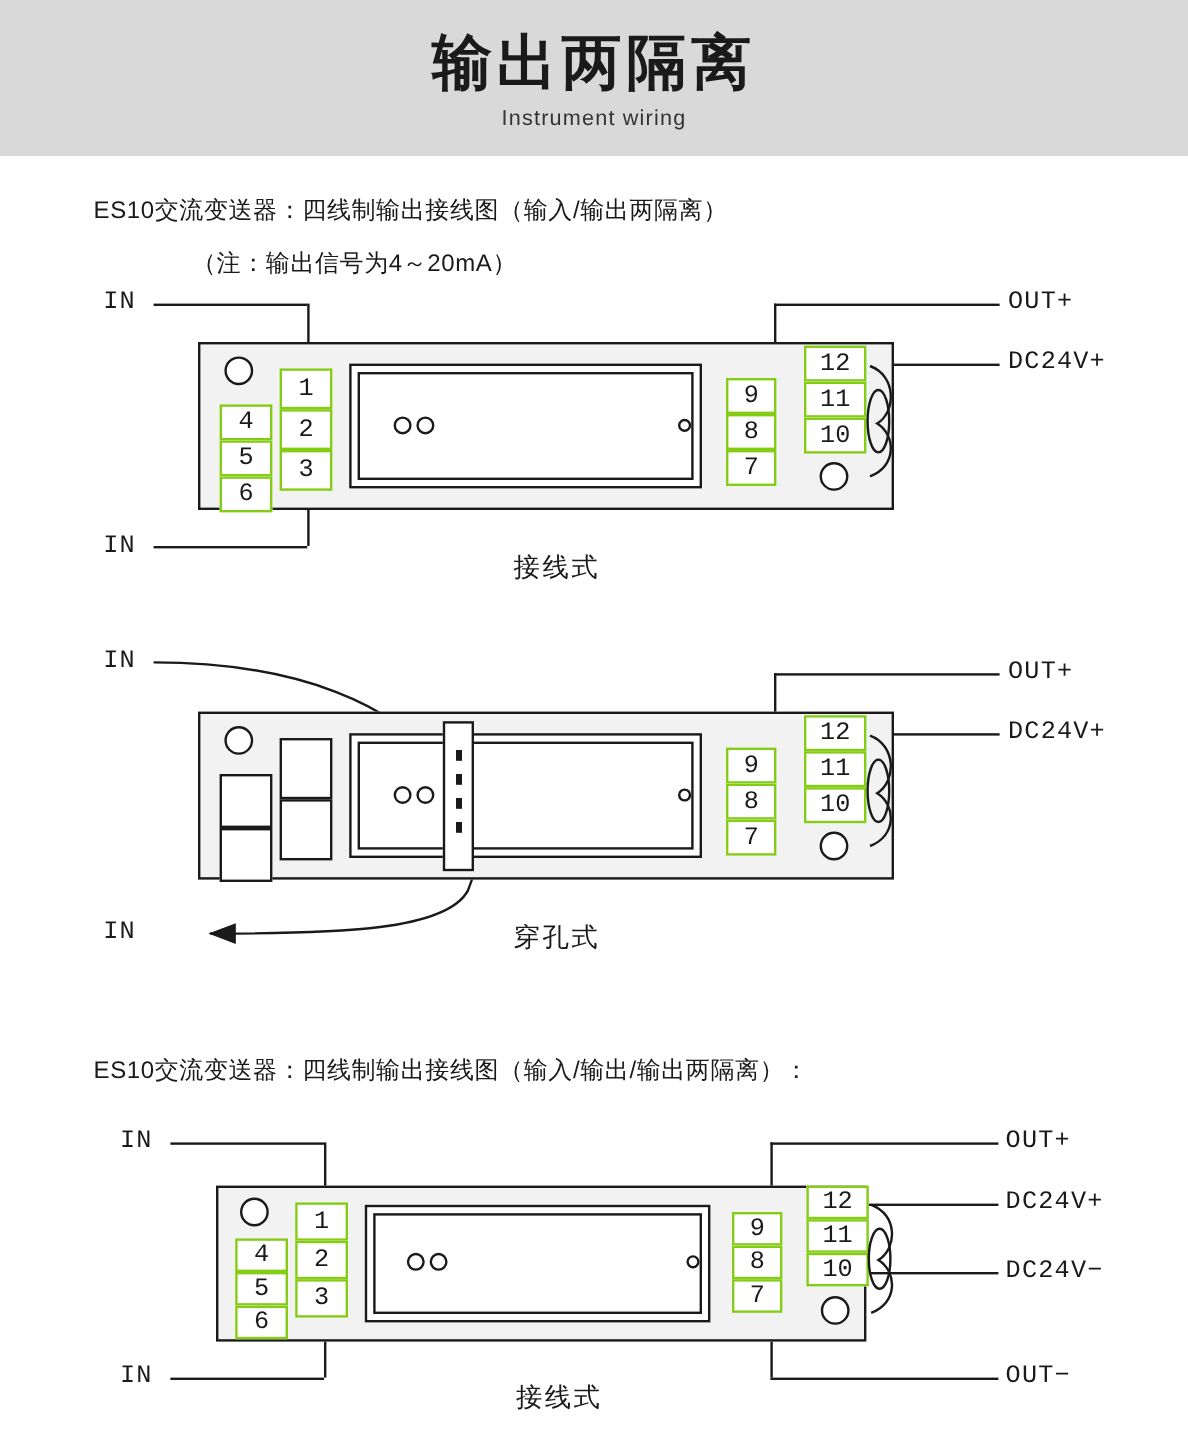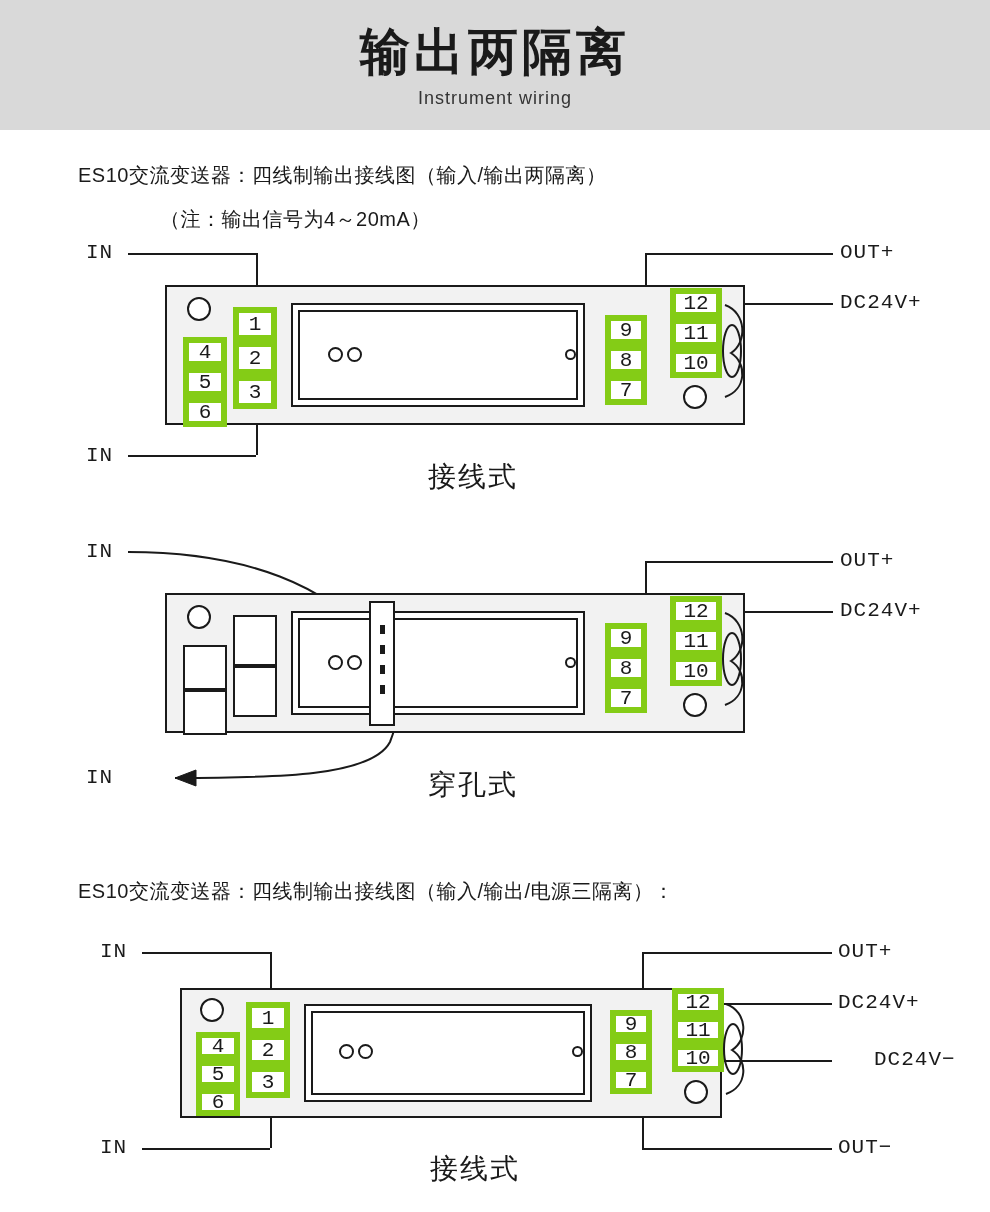--- a/index.html
+++ b/index.html
@@ -56,21 +56,21 @@
   .port-label {
     position: absolute;
     font-family: "Liberation Mono", monospace;
     font-size: 21px;
     color: #1a1a1a;
     white-space: nowrap;
     letter-spacing: 1px;
   }
   .mode-label {
     position: absolute;
-    font-size: 28px;
+    font-size: 22px;
     color: #1a1a1a;
     white-space: nowrap;
     letter-spacing: 2px;
   }
 
   
   .wire-h {
     position: absolute;
     height: 0;
     border-top: 2px solid #1a1a1a;
@@ -114,21 +114,21 @@
   .led {
     position: absolute;
     box-sizing: border-box;
     border: 2px solid #1a1a1a;
     border-radius: 50%;
     background: #ffffff;
   }
   .term {
     position: absolute;
     box-sizing: border-box;
-    border: 6px solid #84cc16;
+    border: 2px solid #84cc16;
     background: #ffffff;
     font-family: "Liberation Mono", monospace;
     font-size: 21px;
     line-height: 1;
     display: flex;
     align-items: center;
     justify-content: center;
     color: #1a1a1a;
   }
   .term-blank {
@@ -267,39 +267,39 @@
 
     <svg class="overlay" width="600" height="150">
       <path d="M560,20 C582,28 582,58 566,68 C582,78 582,104 560,112" fill="none" stroke="#1a1a1a" stroke-width="2"></path>
       <ellipse cx="567" cy="66" rx="9" ry="26" fill="none" stroke="#1a1a1a" stroke-width="2"></ellipse>
     </svg>
   </div>
 
   <div class="mode-label" style="left:428px; top:766px;">穿孔式</div>
 </div>
 
-<div class="cap" style="left:78px; top:878px;">ES10交流变送器：四线制输出接线图（输入/输出/电源三隔离）：</div>
+<div class="cap" style="left:78px; top:878px;">ES10交流变送器：四线制输出接线图（输入/输出/输出两隔离）：</div>
 
 <div>
 
   <div class="wire-h" style="left:142px; top:952px; width:128px;"></div>
   <div class="wire-v" style="left:270px; top:952px; height:196px;"></div>
   <div class="wire-h" style="left:142px; top:1148px; width:128px;"></div>
 
   <div class="wire-h" style="left:642px; top:952px; width:190px;"></div>
   <div class="wire-v" style="left:642px; top:952px; height:196px;"></div>
   <div class="wire-h" style="left:642px; top:1148px; width:190px;"></div>
   <div class="wire-h" style="left:716px; top:1003px; width:116px;"></div>
   <div class="wire-h" style="left:716px; top:1060px; width:116px;"></div>
 
   <div class="port-label" style="left:100px; top:940px;">IN</div>
   <div class="port-label" style="left:100px; top:1136px;">IN</div>
   <div class="port-label" style="left:838px; top:940px;">OUT+</div>
   <div class="port-label" style="left:838px; top:991px;">DC24V+</div>
-  <div class="port-label" style="left:838px; top:1048px;margin-left:36px;">DC24V−</div>
+  <div class="port-label" style="left:838px; top:1048px;">DC24V−</div>
   <div class="port-label" style="left:838px; top:1136px;">OUT−</div>
 
   <div class="device" style="left:180px; top:988px; width:542px; height:130px;">
     <div class="dev-outline" style="width:542px; height:130px;"></div>
 
     <div class="screw" style="left:20px; top:10px; width:24px; height:24px;"></div>
 
     <div class="term" style="left:16px; top:44px; width:44px; height:28px;">4</div>
     <div class="term" style="left:16px; top:72px; width:44px; height:28px;">5</div>
     <div class="term" style="left:16px; top:100px; width:44px; height:28px;">6</div>

